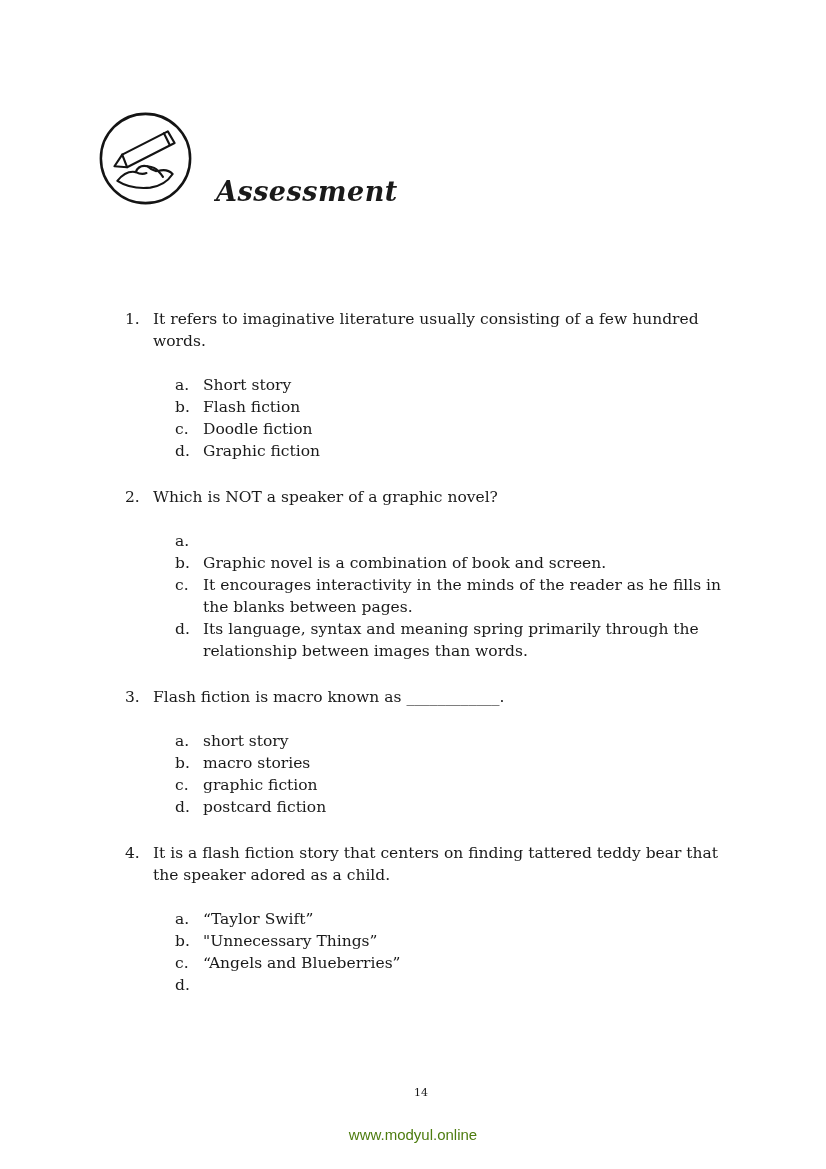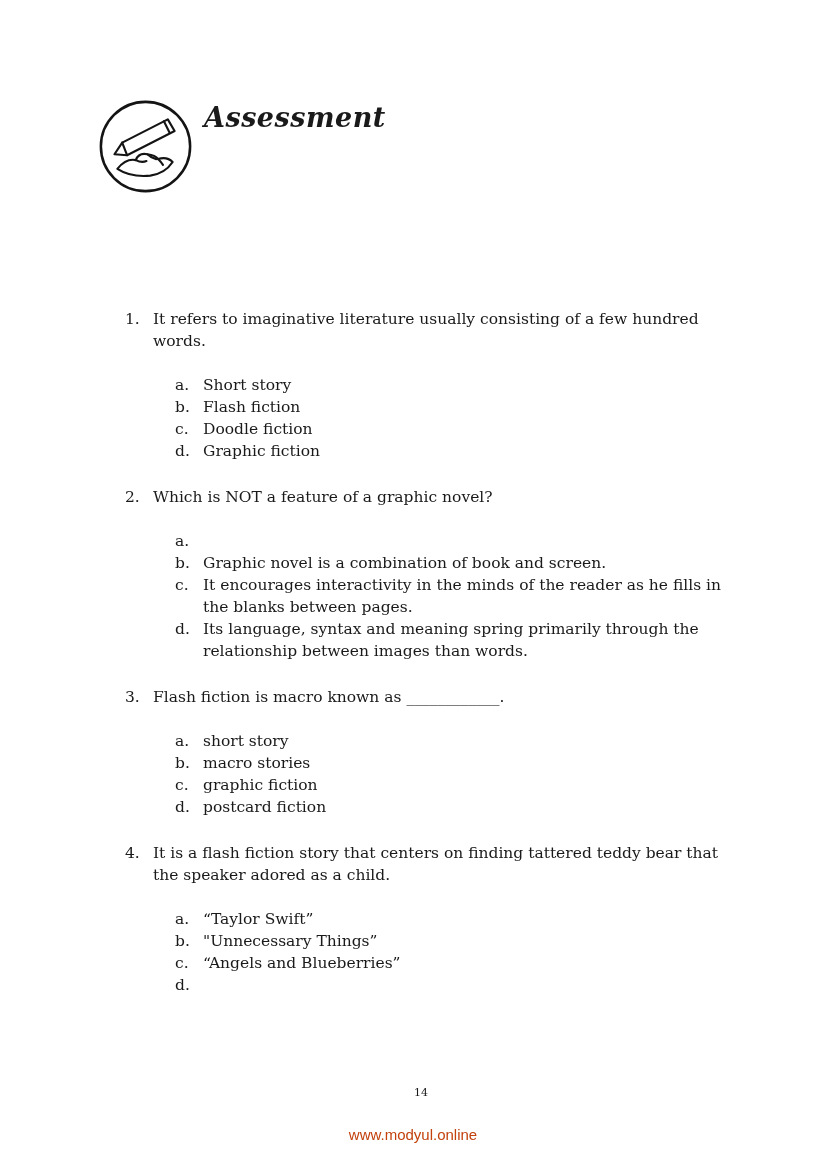--- a/index.html
+++ b/index.html
@@ -8,25 +8,25 @@
     width: 826px;
     height: 1169px;
     margin: 0 auto;
     background: #ffffff;
     font-family: "DejaVu Serif", serif;
     color: #1a1a1a;
     overflow: hidden;
   }
   .header {
     position: absolute;
-    top: 98px;
+    top: 110px;
     left: 97px;
     display: flex;
-    align-items: flex-start;
-    gap: 10px;
+    align-items: flex-end;
+    gap: 22px;
   }
   .icon-wrap { width: 97px; height: 97px; flex: none; }
   .icon-wrap svg { display: block; width: 100%; height: 100%; }
   .title {
     font-size: 27px;
     font-weight: bold;
     font-style: italic;
     letter-spacing: 0.5px;
     margin-top: 4px;
   }
@@ -62,21 +62,21 @@
     text-align: center;
     font-size: 11px;
   }
   .watermark {
     position: absolute;
     bottom: 26px;
     left: 0;
     width: 100%;
     text-align: center;
     font-size: 15px;
-    color: #c2410c;
+    color: #4d7c0f;
     font-family: "Liberation Sans", sans-serif;
   }
 </style>
 </head>
 <body>
 
 <div class="page">
 
   <div class="header">
     <div class="icon-wrap">
@@ -122,21 +122,21 @@
         <div class="option">
           <span class="opt-letter">d.</span>
           <span class="opt-text">Graphic fiction</span>
         </div>
       </div>
     </div>
 
     <div class="question">
       <div class="q-head">
         <span class="q-num">2.</span>
-        <span class="q-text">Which is NOT a feature of a graphic novel?</span>
+        <span class="q-text">Which is NOT a speaker of a graphic novel?</span>
       </div>
       <div class="options">
         <div class="option">
           <span class="opt-letter">a.</span>
         </div>
         <div class="option">
           <span class="opt-letter">b.</span>
           <span class="opt-text">Graphic novel is a combination of book and screen.</span>
         </div>
         <div class="option">

